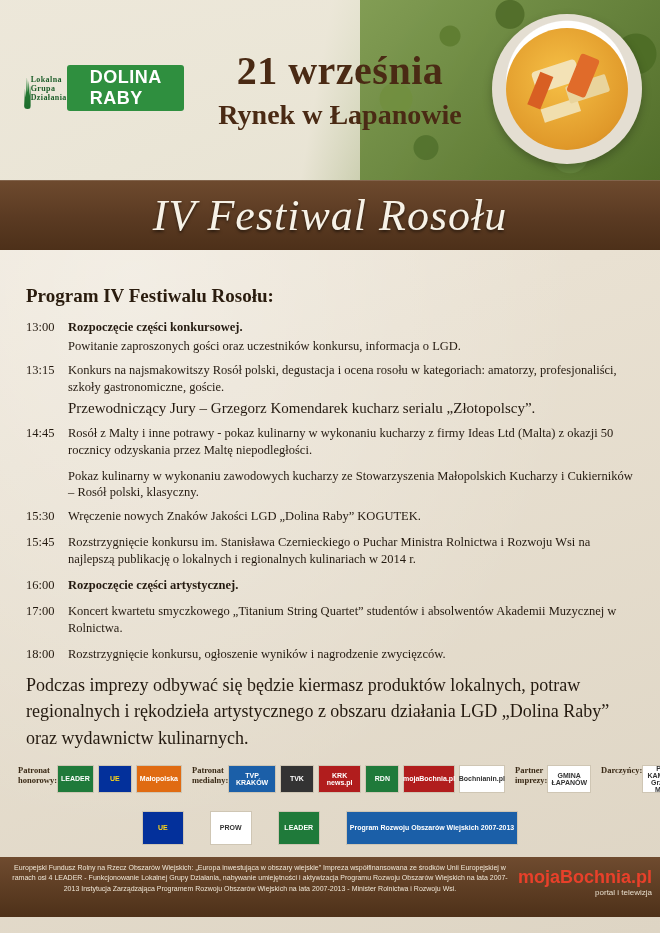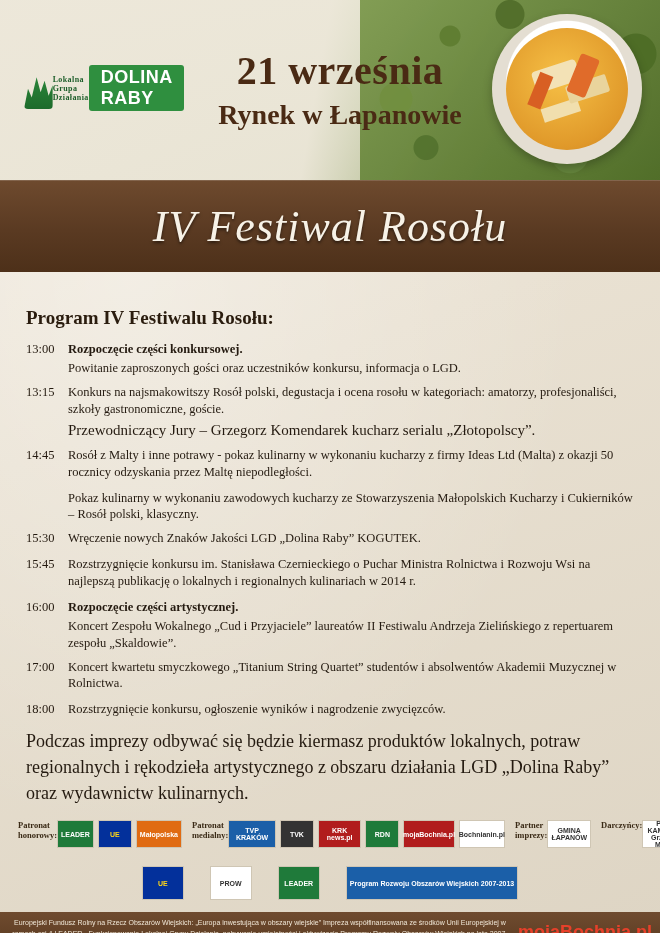--- a/index.html
+++ b/index.html
@@ -68,35 +68,35 @@
     width:140px;height:44px;
     background: linear-gradient(180deg,#2f8f3f,#1d6b2b);
     clip-path: polygon(0% 100%, 14% 54%, 27% 74%, 44% 28%, 58% 62%, 72% 36%, 86% 70%, 100% 46%, 100% 100%);
     border-radius:4px;
   }
   .logo-sub {
     font-size:8px; letter-spacing:.4px; color:#1d5e2a; margin-top:2px; font-weight:bold;
   }
   .logo-main {
     margin-top:2px; font-size:18px; font-weight:bold; color:#ffffff;
-    background:#2f8f3f; padding:2px 12px; border-radius:3px; letter-spacing:.5px;
+    background:#2f8f3f; padding:2px 23px; border-radius:3px; letter-spacing:.5px;
     font-family:"Liberation Sans", sans-serif;
   }
   .date-block {
     position:absolute; left: 180px; top: 14px; width: 320px; text-align:center;
     color:#4a2a14;
     margin-top:36px;
   }
   .date-1 { font-size:40px; font-weight:bold; line-height:1.05; letter-spacing:.5px; }
   .date-2 { font-size:30px; font-weight:bold; line-height:1.05; }
   .date-3 { font-size:28px; font-weight:bold; line-height:1.2; margin-top:6px; }
 
   
   .band {
-    height: 92px;
+    height: 70px;
     background: linear-gradient(180deg,#6e4a2e,#5a3a22 55%,#4d3019);
     display:flex; align-items:center; justify-content:center;
     box-shadow: inset 0 1px 0 rgba(255,255,255,.15);
   }
   .band-title {
     color:#f7f2e7; font-size:44px; letter-spacing:1px;
     font-family:"Liberation Serif", serif; font-style:italic; font-weight:normal;
     text-shadow: 0 2px 3px rgba(0,0,0,.5);
   }
 
@@ -224,21 +224,20 @@
     <div class="row">
       <div class="time">15:45</div>
       <div class="txt">Rozstrzygnięcie konkursu im. Stanisława Czernieckiego o Puchar Ministra Rolnictwa i Rozwoju Wsi na najlepszą publikację o lokalnych i regionalnych kulinariach w 2014 r.</div>
     </div>
     <div class="gap"></div>
 
     <div class="row">
       <div class="time">16:00</div>
       <div class="txt b">Rozpoczęcie części artystycznej.</div>
     </div>
-    <div class="indent">Koncert Zespołu Wokalnego „Cud i Przyjaciele” laureatów II Festiwalu Andrzeja Zielińskiego z repertuarem zespołu „Skaldowie”.</div>
     <div class="gap"></div>
 
     <div class="row">
       <div class="time">17:00</div>
       <div class="txt">Koncert kwartetu smyczkowego „Titanium String Quartet” studentów i absolwentów Akademii Muzycznej w Rolnictwa.</div>
     </div>
     <div class="gap"></div>
 
     <div class="row">
       <div class="time">18:00</div>

